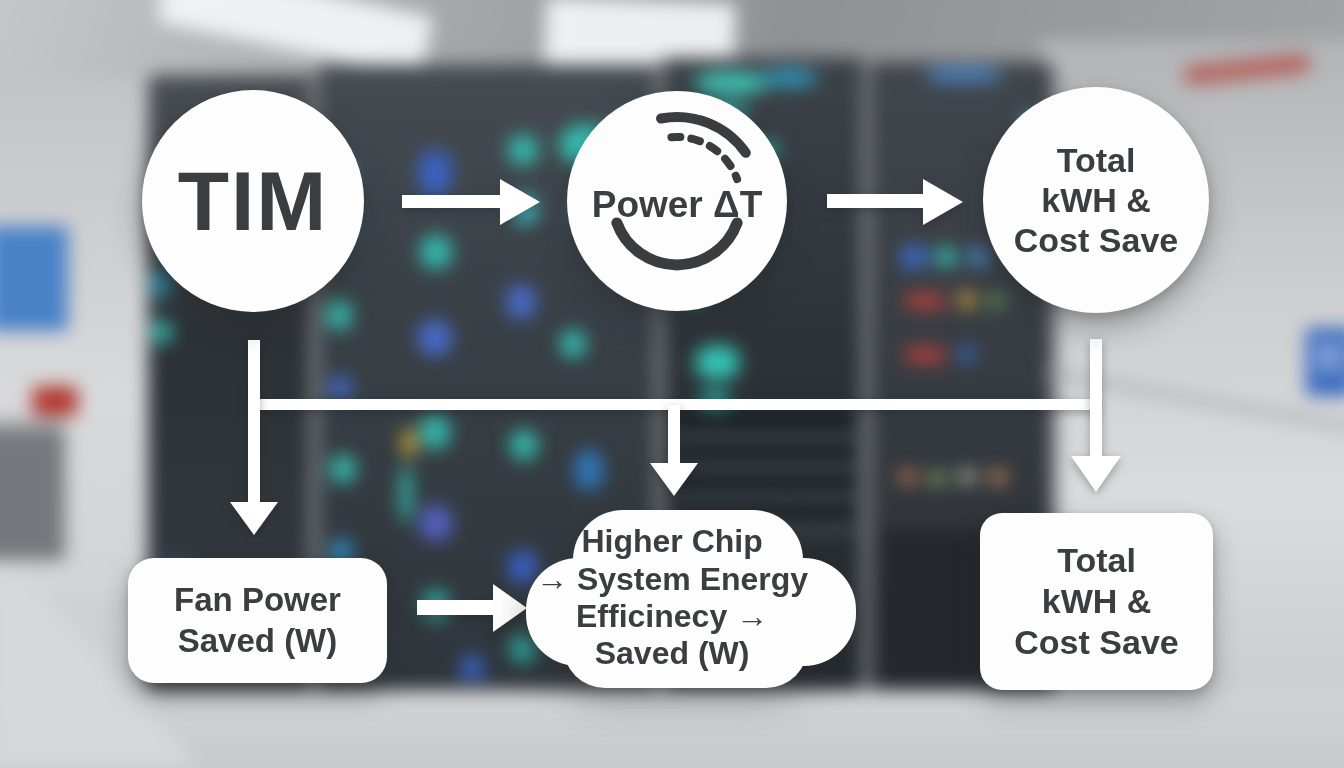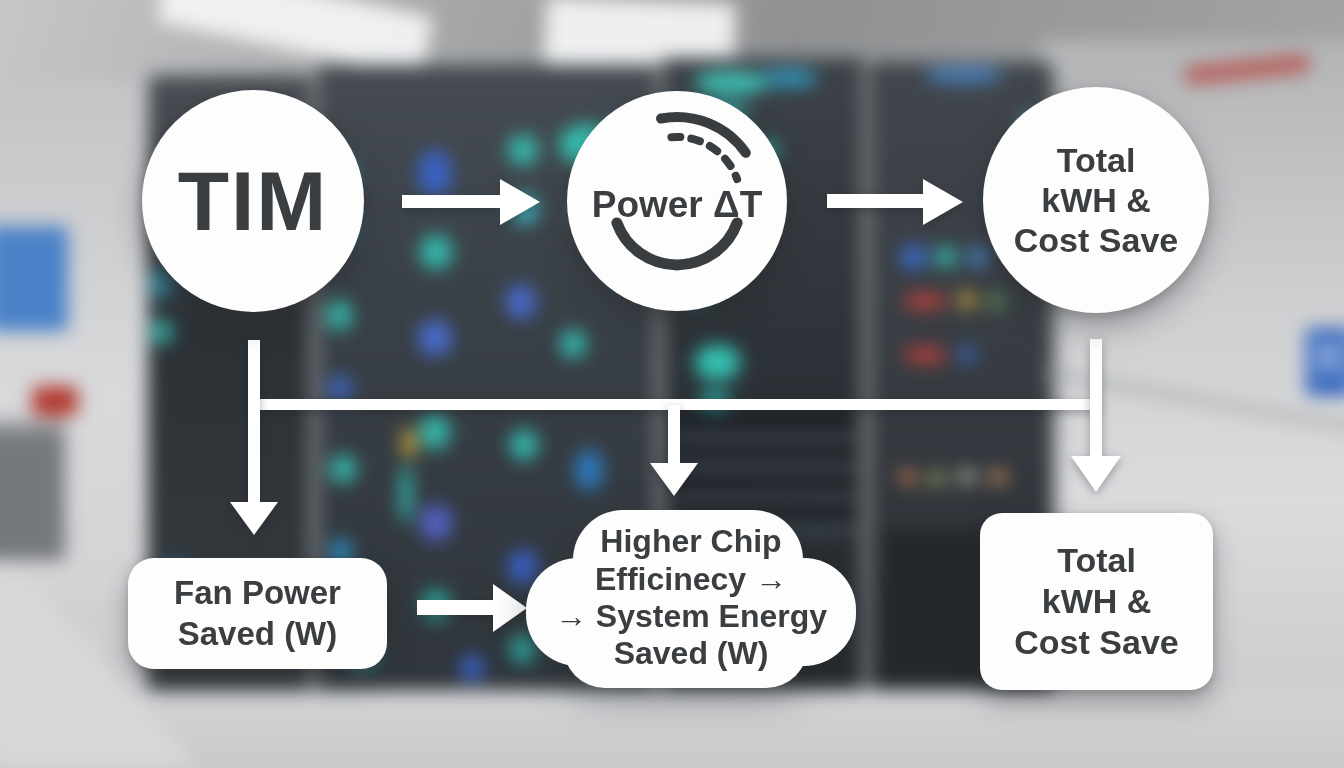--- a/index.html
+++ b/index.html
@@ -35,21 +35,21 @@
   .rbox{
     background:#fdfdfd;display:flex;align-items:center;justify-content:center;text-align:center;
     box-shadow:0 12px 26px rgba(40,42,46,.35),0 3px 8px rgba(40,42,46,.18);
     font-weight:700;
   }
   .lines span{display:block;}
   .shaft{background:#fff;}
   .arrow{filter:drop-shadow(0 3px 5px rgba(30,32,36,.35));}
   .head-right{width:0;height:0;border-top:23px solid transparent;border-bottom:23px solid transparent;border-left:40px solid #fff;}
   .head-down{width:0;height:0;border-left:24px solid transparent;border-right:24px solid transparent;border-top:33px solid #fff;}
-  .blob-text{display:flex;align-items:center;justify-content:center;text-align:center;font-weight:700;}
+  .blob-text{display:flex;align-items:center;justify-content:flex-start;text-align:center;font-weight:700;}
 </style>
 </head>
 <body>
 
 <div id="stage">
 
   <div id="bg">
     <div class="abs ceiling"></div>
     <div class="abs panel" style="left:160px;top:-12px;width:270px;height:62px;transform:rotate(12deg);"></div>
     <div class="abs panel" style="left:40px;top:140px;width:250px;height:52px;transform:rotate(10deg);"></div>
@@ -195,40 +195,40 @@
     </div>
 
     <div class="circle abs lines" style="left:983px;top:87px;width:226px;height:226px;font-size:34px;line-height:1.18;">
       <div>
         <span>Total</span>
         <span>kWH &amp;</span>
         <span>Cost Save</span>
       </div>
     </div>
 
-    <div class="rbox abs lines" style="left:128px;top:558px;width:259px;height:111px;border-radius:26px;font-size:33px;line-height:1.22;align-items:center;">
+    <div class="rbox abs lines" style="left:128px;top:558px;width:259px;height:125px;border-radius:26px;font-size:33px;line-height:1.22;align-items:center;">
       <div>
         <span>Fan Power</span>
         <span>Saved (W)</span>
       </div>
     </div>
 
     <div class="abs" style="left:518px;top:500px;width:345px;height:195px;">
       <svg width="345" height="195" viewBox="0 0 345 195" style="position:absolute;left:0;top:0;filter:drop-shadow(0 10px 18px rgba(40,42,46,.35));">
         <g fill="#fdfdfd">
           <rect x="55" y="10" width="230" height="112" rx="50"></rect>
           <rect x="8" y="58" width="330" height="108" rx="52"></rect>
           <rect x="45" y="92" width="245" height="96" rx="42"></rect>
         </g>
       </svg>
       <div class="abs blob-text lines" style="left:18px;top:12px;width:310px;height:172px;font-size:32px;line-height:1.17;">
         <div>
           <span>Higher Chip</span>
+          <span>→ System Energy</span>
           <span>Efficinecy →</span>
-          <span>→ System Energy</span>
           <span>Saved (W)</span>
         </div>
       </div>
     </div>
 
     <div class="rbox abs lines" style="left:980px;top:513px;width:233px;height:177px;border-radius:22px;font-size:34px;line-height:1.2;">
       <div>
         <span>Total</span>
         <span>kWH &amp;</span>
         <span>Cost Save</span>

